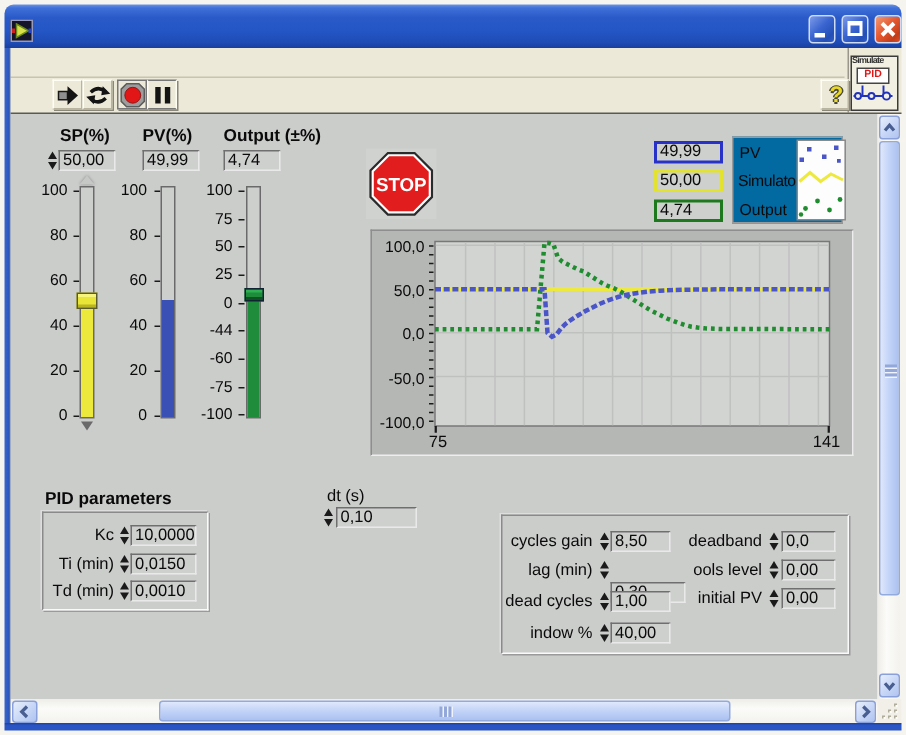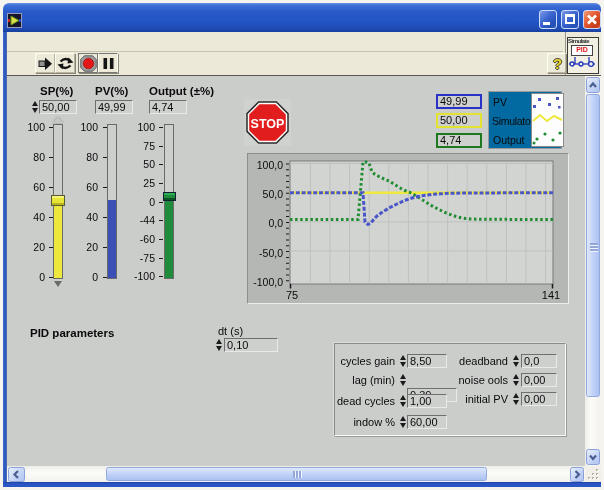--- a/index.html
+++ b/index.html
@@ -242,20 +242,40 @@
    <div class="slbl" style="left:1px;top:5px;width:34px">100,0</div>
    <div class="slbl" style="left:1px;top:34.2px;width:34px">50,0</div>
    <div class="slbl" style="left:1px;top:63.4px;width:34px">0,0</div>
    <div class="slbl" style="left:1px;top:92.5px;width:34px">-50,0</div>
    <div class="slbl" style="left:1px;top:121.7px;width:34px">-100,0</div>
    <div style="position:absolute;left:36px;top:135px;width:16px;text-align:center">75</div>
    <div style="position:absolute;left:292px;top:135px;width:22px;text-align:center">141</div>
   </div>
 
   <div class="hdr" style="left:23px;top:251px">PID parameters</div>
+  <div class="grp" style="left:21px;top:265px;width:111px;height:66px">
+   <div class="rl" style="right:62px;top:9px">Kc</div>
+   <div class="spin" style="left:51px;top:8px">
+          <i class="u"></i>
+          <i class="d"></i>
+        </div>
+   <div class="nbox" style="left:58px;top:8px;width:44px">10,0000</div>
+   <div class="rl" style="right:62px;top:27.5px">Ti (min)</div>
+   <div class="spin" style="left:51px;top:26.5px">
+          <i class="u"></i>
+          <i class="d"></i>
+        </div>
+   <div class="nbox" style="left:58px;top:26.5px;width:44px">0,0150</div>
+   <div class="rl" style="right:62px;top:46px">Td (min)</div>
+   <div class="spin" style="left:51px;top:45px">
+          <i class="u"></i>
+          <i class="d"></i>
+        </div>
+   <div class="nbox" style="left:58px;top:45px;width:44px">0,0010</div>
+  </div>
 
   <div style="position:absolute;left:211px;top:249px">dt (s)</div>
   <div class="spin" style="left:209px;top:262px">
         <i class="u"></i>
         <i class="d"></i>
       </div>
   <div class="nbox" style="left:217px;top:262px;width:54px">0,10</div>
 
   <div class="grp" style="left:327px;top:267px;width:232px;height:93px">
    <div class="rl" style="right:170px;top:11px">cycles gain</div>
@@ -274,28 +294,28 @@
    <div class="spin" style="left:65px;top:50px">
           <i class="u"></i>
           <i class="d"></i>
         </div>
    <div class="nbox" style="left:72px;top:50px;width:40px">1,00</div>
    <div class="rl" style="right:170px;top:72px">indow %</div>
    <div class="spin" style="left:65px;top:71px">
           <i class="u"></i>
           <i class="d"></i>
         </div>
-   <div class="nbox" style="left:72px;top:71px;width:40px">60,00</div>
+   <div class="nbox" style="left:72px;top:71px;width:40px">40,00</div>
    <div class="rl" style="right:57px;top:11px">deadband</div>
    <div class="spin" style="left:178px;top:10px">
           <i class="u"></i>
           <i class="d"></i>
         </div>
    <div class="nbox" style="left:186px;top:10px;width:36px">0,0</div>
-   <div class="rl" style="right:57px;top:30px">noise ools</div>
+   <div class="rl" style="right:57px;top:30px">ools level</div>
    <div class="spin" style="left:178px;top:29px">
           <i class="u"></i>
           <i class="d"></i>
         </div>
    <div class="nbox" style="left:186px;top:29px;width:36px">0,00</div>
    <div class="rl" style="right:57px;top:49px">initial PV</div>
    <div class="spin" style="left:178px;top:48px">
           <i class="u"></i>
           <i class="d"></i>
         </div>

